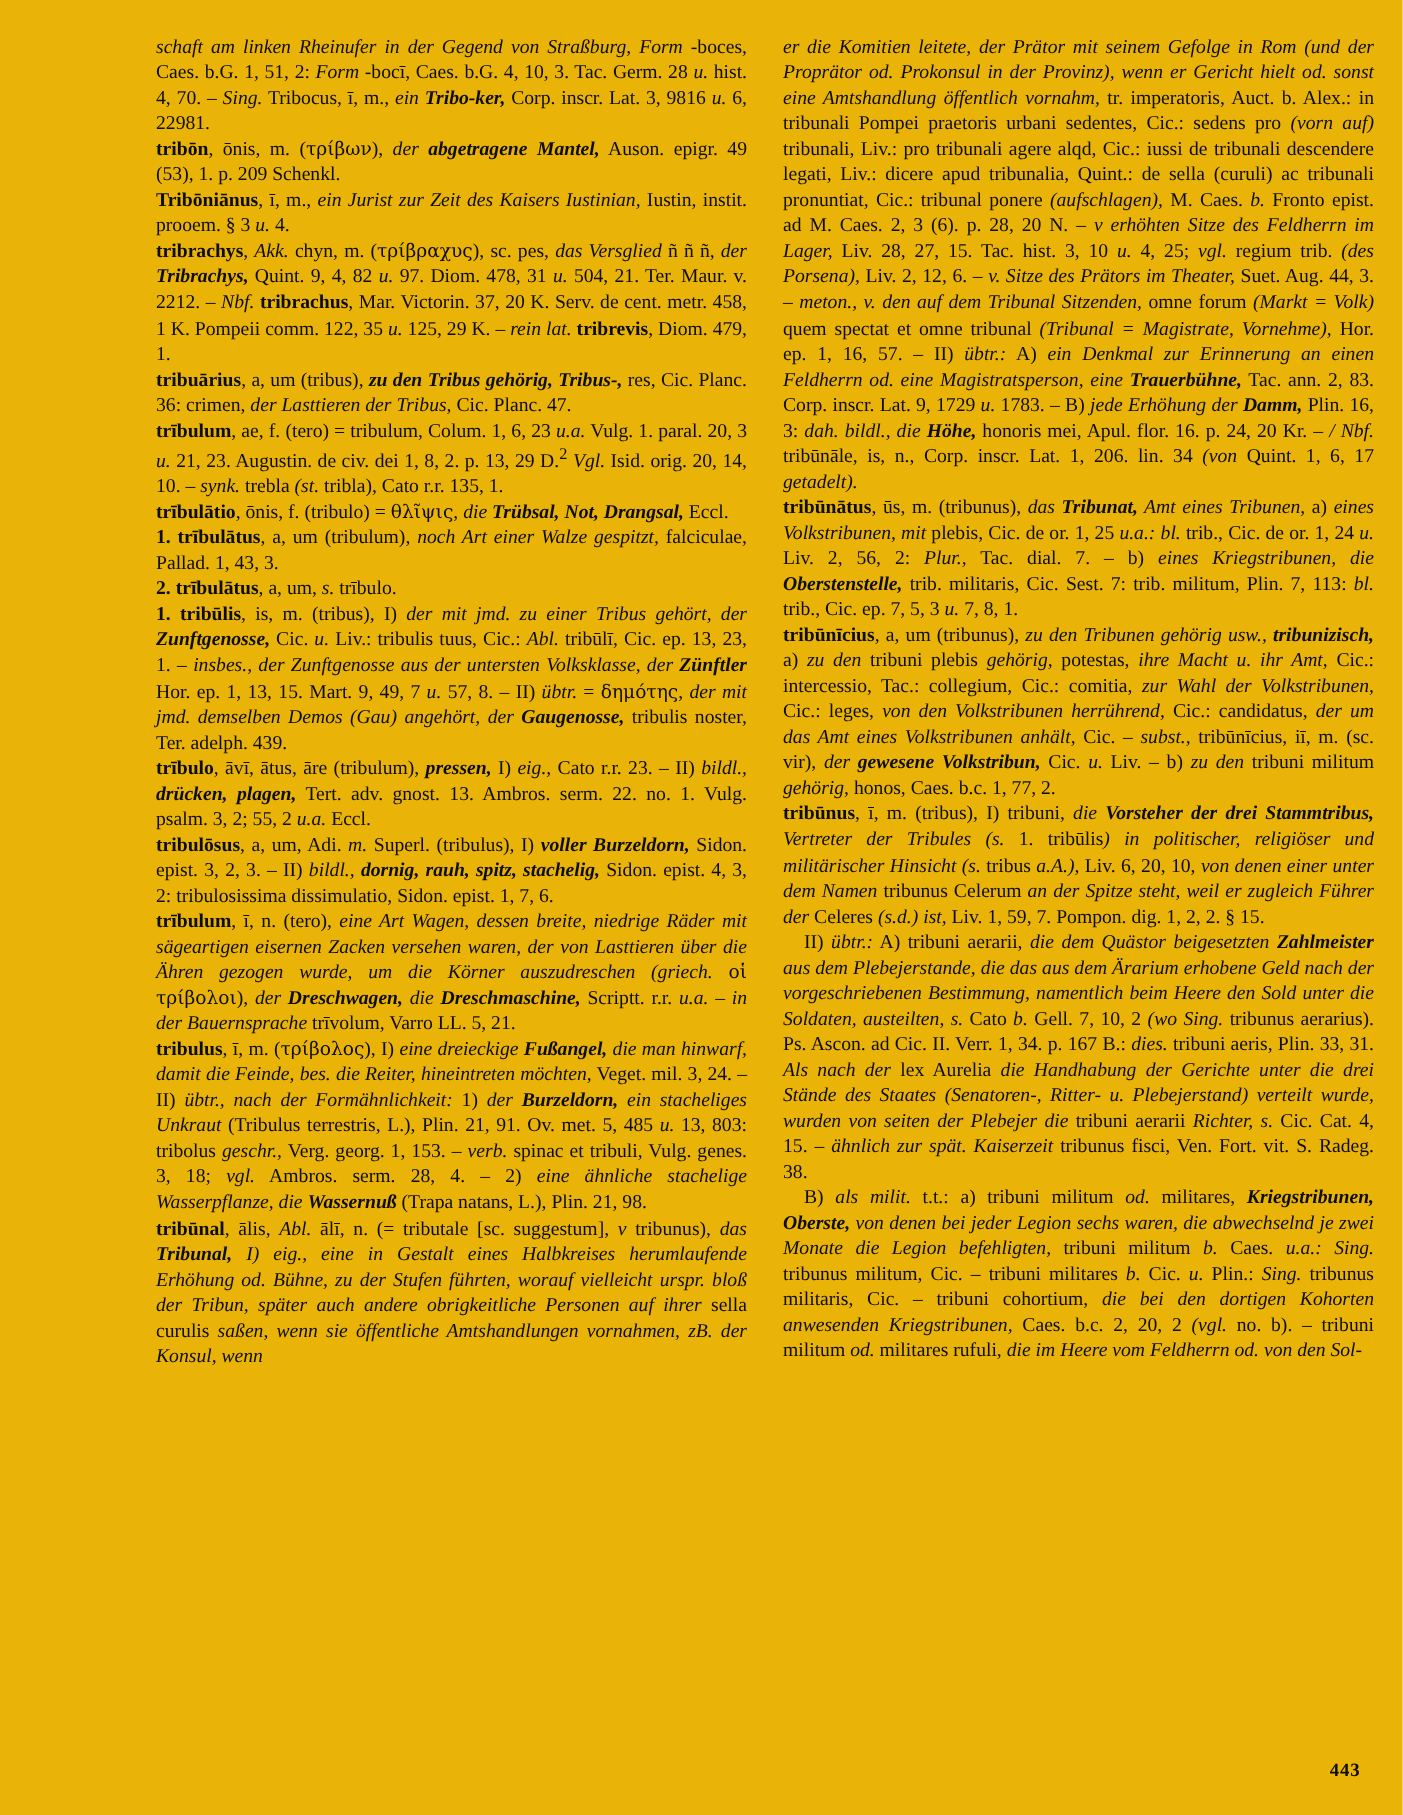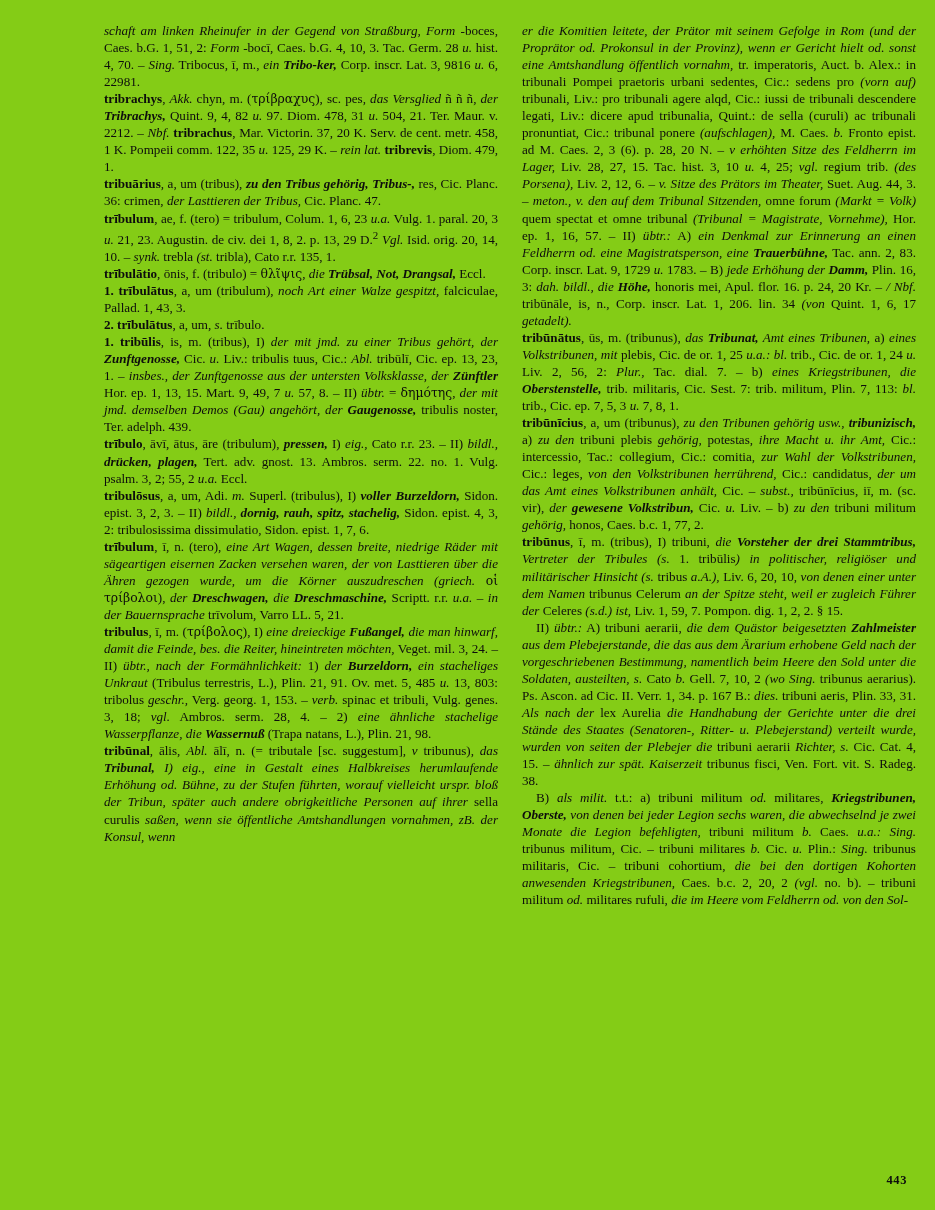--- a/index.html
+++ b/index.html
@@ -13,21 +13,21 @@
     font-family: "Liberation Serif", "DejaVu Serif", serif;
     color: #0d0d0d;
     position: relative;
     overflow: hidden;
   }
   #page {
     position: absolute;
     left: 0; top: 0;
     width: 935px;
     height: 1210px;
-    background: #84cc16;
+    background: #eab308;
   }
   #columns {
     position: absolute;
     left: 104px;
     top: 22px;
     width: 812px;
     height: 1140px;
     display: flex;
     gap: 24px;
   }
@@ -82,20 +82,22 @@
 </style>
 </head>
 <body>
 
 <div id="page">
 
   <div id="columns">
 
     <div class="col" id="col-left">
         <p class="entry"><span class="it">schaft am linken Rheinufer in der Gegend von Straßburg, Form</span> -boces, Caes. b.G. 1, 51, 2: <span class="it">Form</span> -bocī, Caes. b.G. 4, 10, 3. Tac. Germ. 28 <span class="it">u.</span> hist. 4, 70. – <span class="it">Sing.</span> Tribocus, ī, m., <span class="it">ein </span><span class="bi">Tribo-ker,</span> Corp. inscr. Lat. 3, 9816 <span class="it">u.</span> 6, 22981.</p>
+        <p class="entry"><span class="hw">tribōn</span>, ōnis, m. (<span class="gk">τρίβων</span>), <span class="it">der </span><span class="bi">abgetragene Mantel,</span> Auson. epigr. 49 (53), 1. p. 209 Schenkl.</p>
+        <p class="entry"><span class="hw">Tribōniānus</span>, ī, m., <span class="it">ein Jurist zur Zeit des Kaisers Iustinian,</span> Iustin, instit. prooem. § 3 <span class="it">u.</span> 4.</p>
         <p class="entry"><span class="hw">tribrachys</span>, <span class="it">Akk.</span> chyn, m. (<span class="gk">τρίβραχυς</span>), sc. pes, <span class="it">das Versglied</span> ñ ñ ñ, <span class="it">der </span><span class="bi">Tribrachys,</span> Quint. 9, 4, 82 <span class="it">u.</span> 97. Diom. 478, 31 <span class="it">u.</span> 504, 21. Ter. Maur. v. 2212. – <span class="it">Nbf.</span> <span class="hw">tribrachus</span>, Mar. Victorin. 37, 20 K. Serv. de cent. metr. 458, 1 K. Pompeii comm. 122, 35 <span class="it">u.</span> 125, 29 K. – <span class="it">rein lat.</span> <span class="hw">tribrevis</span>, Diom. 479, 1.</p>
         <p class="entry"><span class="hw">tribuārius</span>, a, um (tribus), <span class="bi">zu den Tribus gehörig, Tribus-,</span> res, Cic. Planc. 36: crimen, <span class="it">der Lasttieren der Tribus,</span> Cic. Planc. 47.</p>
         <p class="entry"><span class="hw">trībulum</span>, ae, f. (tero) = tribulum, Colum. 1, 6, 23 <span class="it">u.a.</span> Vulg. 1. paral. 20, 3 <span class="it">u.</span> 21, 23. Augustin. de civ. dei 1, 8, 2. p. 13, 29 D.<sup>2</sup> <span class="it">Vgl.</span> Isid. orig. 20, 14, 10. – <span class="it">synk.</span> trebla <span class="it">(st.</span> tribla), Cato r.r. 135, 1.</p>
         <p class="entry"><span class="hw">trībulātio</span>, ōnis, f. (tribulo) = <span class="gk">θλῖψις</span>, <span class="it">die </span><span class="bi">Trübsal, Not, Drangsal,</span> Eccl.</p>
         <p class="entry"><span class="hw">1. trībulātus</span>, a, um (tribulum), <span class="it">noch Art einer Walze gespitzt,</span> falciculae, Pallad. 1, 43, 3.</p>
         <p class="entry"><span class="hw">2. trībulātus</span>, a, um, <span class="it">s.</span> trībulo.</p>
         <p class="entry"><span class="hw">1. tribūlis</span>, is, m. (tribus), I) <span class="it">der mit jmd. zu einer Tribus gehört, der </span><span class="bi">Zunftgenosse,</span> Cic. <span class="it">u.</span> Liv.: tribulis tuus, Cic.: <span class="it">Abl.</span> tribūlī, Cic. ep. 13, 23, 1. – <span class="it">insbes., der Zunftgenosse aus der untersten Volksklasse, der </span><span class="bi">Zünftler</span><span class="it"> </span>Hor. ep. 1, 13, 15. Mart. 9, 49, 7 <span class="it">u.</span> 57, 8. – II) <span class="it">übtr.</span> = <span class="gk">δημότης</span>, <span class="it">der mit jmd. demselben Demos (Gau) angehört, der </span><span class="bi">Gaugenosse,</span> tribulis noster, Ter. adelph. 439.</p>
         <p class="entry"><span class="hw">trībulo</span>, āvī, ātus, āre (tribulum), <span class="bi">pressen,</span> I) <span class="it">eig.,</span> Cato r.r. 23. – II) <span class="it">bildl., </span><span class="bi">drücken, plagen,</span> Tert. adv. gnost. 13. Ambros. serm. 22. no. 1. Vulg. psalm. 3, 2; 55, 2 <span class="it">u.a.</span> Eccl.</p>
         <p class="entry"><span class="hw">tribulōsus</span>, a, um, Adi. <span class="it">m.</span> Superl. (tribulus), I) <span class="bi">voller Burzeldorn,</span> Sidon. epist. 3, 2, 3. – II) <span class="it">bildl., </span><span class="bi">dornig, rauh, spitz, stachelig,</span> Sidon. epist. 4, 3, 2: tribulosissima dissimulatio, Sidon. epist. 1, 7, 6.</p>
         <p class="entry"><span class="hw">trībulum</span>, ī, n. (tero), <span class="it">eine Art Wagen, dessen breite, niedrige Räder mit sägeartigen eisernen Zacken versehen waren, der von Lasttieren über die Ähren gezogen wurde, um die Körner auszudreschen (griech.</span> <span class="gk">οἱ τρίβολοι</span>), <span class="it">der </span><span class="bi">Dreschwagen,</span><span class="it"> die </span><span class="bi">Dreschmaschine,</span> Scriptt. r.r. <span class="it">u.a.</span> – <span class="it">in der Bauernsprache</span> trīvolum, Varro LL. 5, 21.</p>

